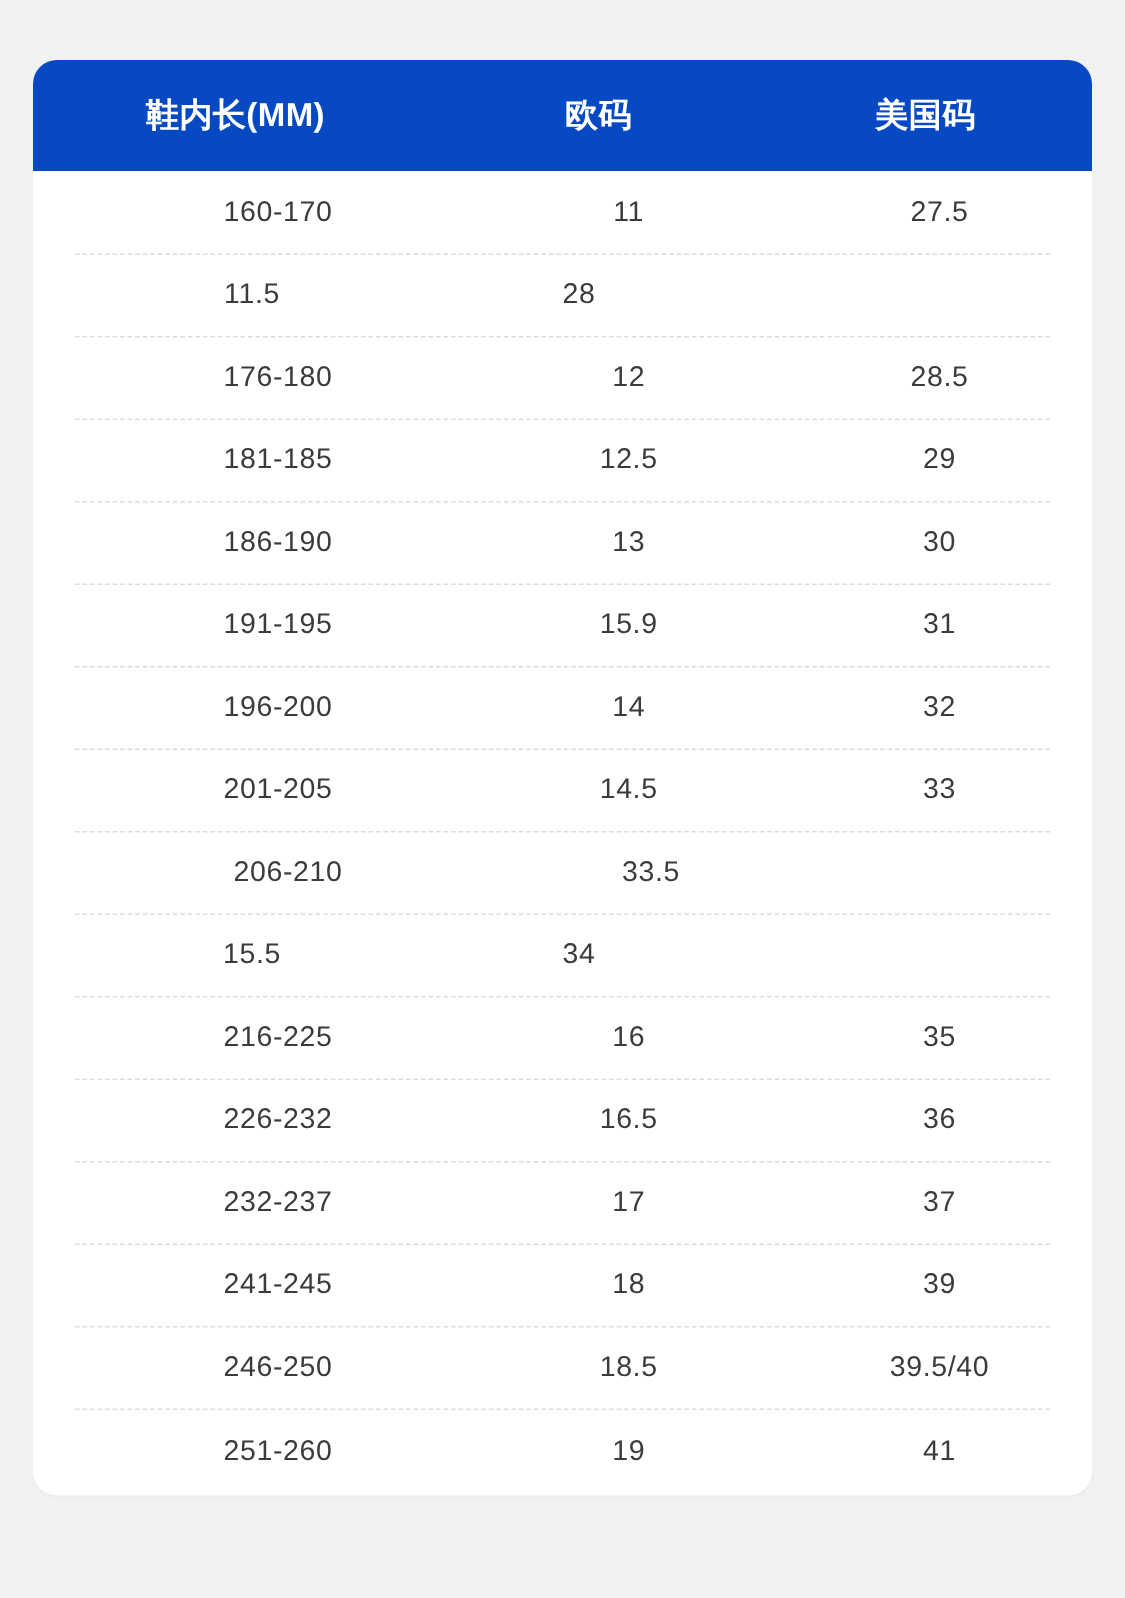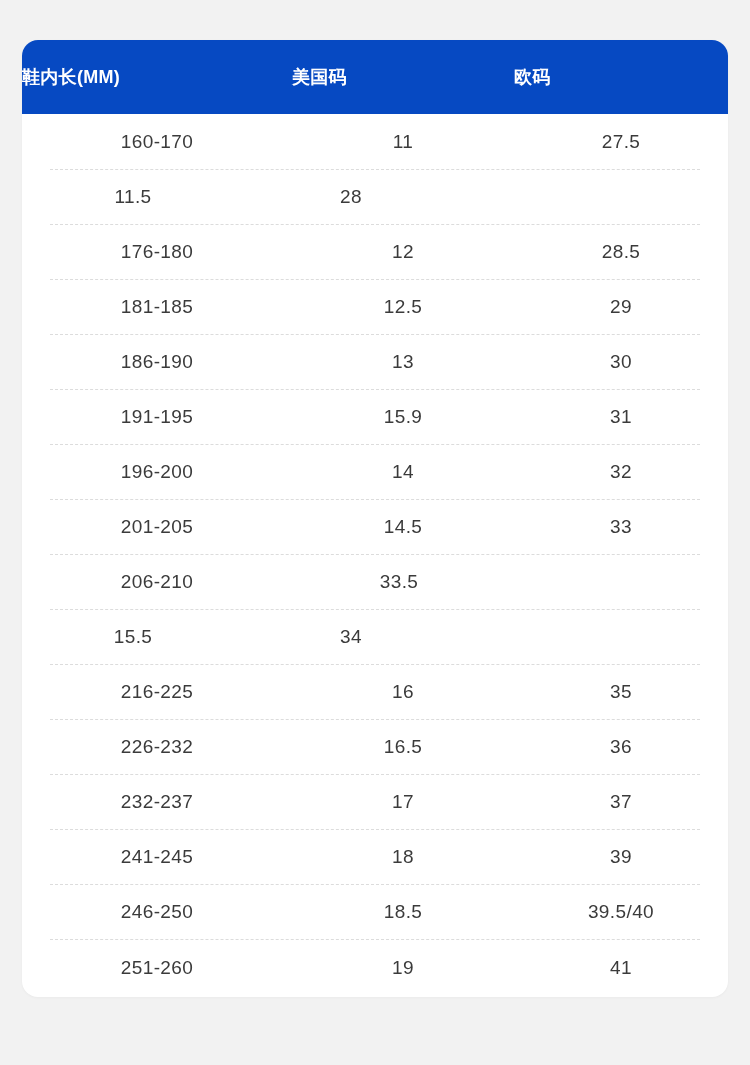--- a/index.html
+++ b/index.html
@@ -28,41 +28,42 @@
 
   
   .chart-header {
     display: flex;
     align-items: center;
     height: 74px;
     background: #0649c2;
   }
   .chart-header .hcell {
     color: #ffffff;
-    font-size: 18px;
+    font-size: 22px;
     font-weight: bold;
-    text-align: left;
+    text-align: center;
     letter-spacing: 0.3px;
     white-space: nowrap;
   }
 
   
   .col-1 { width: 270px; }
   .col-2 { width: 222px; }
   .col-3 { width: 214px; }
 
   
   .chart-body {
     padding: 0;
   }
   .chart-row {
     display: flex;
     align-items: center;
     height: 55px;
     position: relative;
+    padding-left: 35px;
   }
   .chart-row + .chart-row::before {
     content: "";
     position: absolute;
     top: 0;
     left: 28px;
     right: 28px;
     height: 0;
     border-top: 1px dashed #dcdcdc;
   }
@@ -78,22 +79,22 @@
     height: 58px;
   }
 </style>
 </head>
 <body>
 
 <div id="size-chart-card">
 
   <div class="chart-header">
     <div class="hcell col-1">鞋内长(MM)</div>
+    <div class="hcell col-3">欧码</div>
     <div class="hcell col-2">美国码</div>
-    <div class="hcell col-3">欧码</div>
   </div>
 
   <div class="chart-body" id="chart-body">
       <div class="chart-row">
         <div class="cell col-1">160-170</div>
         <div class="cell col-2">11</div>
         <div class="cell col-3">27.5</div>
       </div>
       <div class="chart-row">
         <div class="cell col-2">11.5</div>

